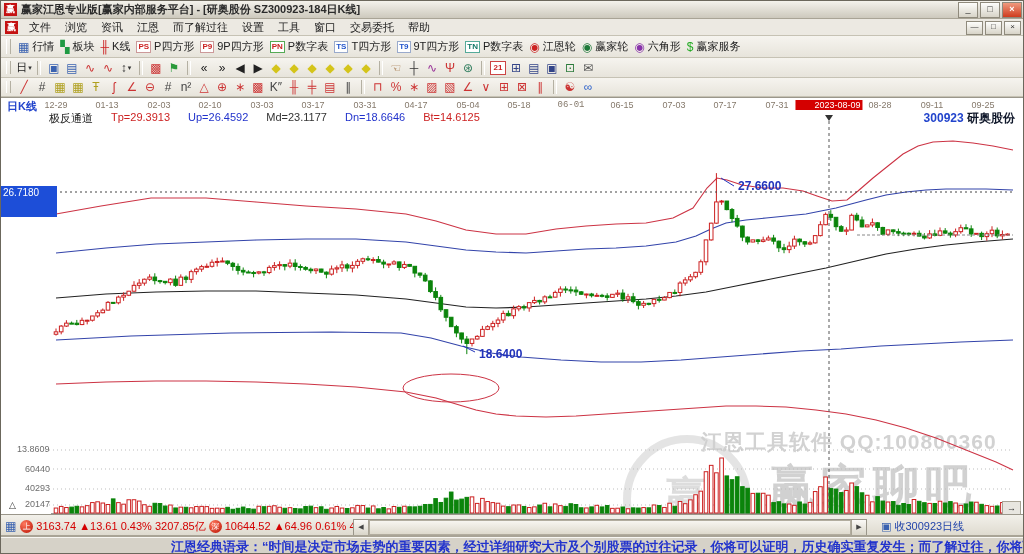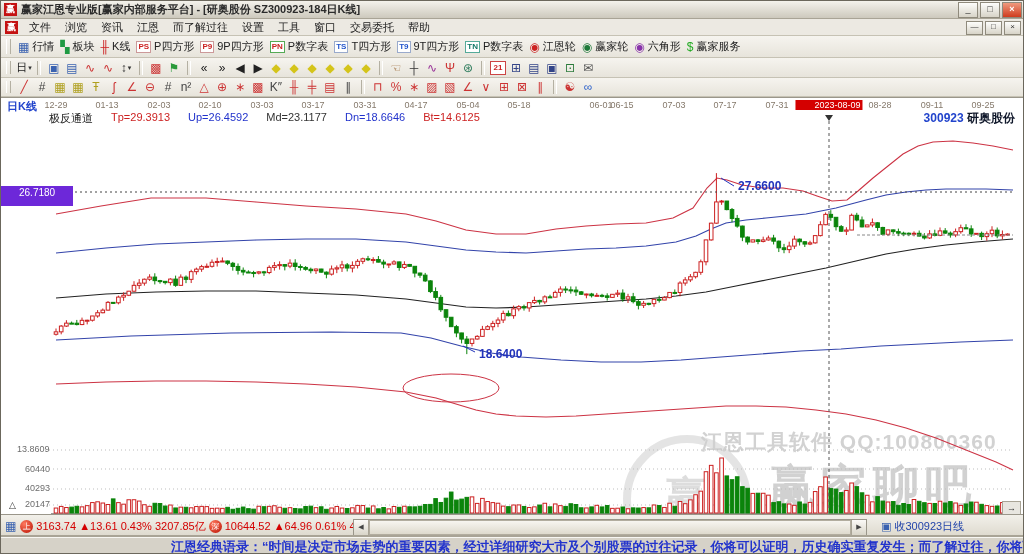--- a/index.html
+++ b/index.html
@@ -40,22 +40,22 @@
   .tsep{width:2px;height:14px;border-left:1px solid #b4b0a2;border-right:1px solid #fff;margin:0 4px;}
   
   .chart{top:96px;height:417px;background:#fff;border-top:1px solid #9a968a;overflow:hidden;}
   .chart .wm{position:absolute;color:#c3c3c3;z-index:1;white-space:nowrap;}
   #chart-svg{position:absolute;left:0;top:0;z-index:2;}
   .dtick{position:absolute;top:2px;transform:translateX(-50%);font-size:9px;color:#85796b;z-index:3;}
   .dtick.dhl{background:#d40000;color:#fff;padding:0 2px;}
   .period-label{position:absolute;top:1px;left:6px;font-size:11px;font-weight:bold;color:#2244cc;z-index:4;}
   .legend{position:absolute;top:13px;left:48px;display:flex;gap:18px;font-size:11px;z-index:3;}
   .stock-label{position:absolute;top:12px;right:10px;font-size:12px;font-weight:bold;z-index:3;}
-  .pricebox{position:absolute;top:88px;left:0;width:54px;height:20px;background:#6d28d9;color:#fff;
-            font-size:10px;line-height:13px;padding-left:18px;z-index:4;}
+  .pricebox{position:absolute;top:88px;left:0;width:54px;height:31px;background:#1d4ed8;color:#fff;
+            font-size:10px;line-height:13px;padding-left:2px;z-index:4;}
   .axlbl{position:absolute;font-size:9px;color:#6d6d6d;z-index:3;}
   .chart-arrow{position:absolute;top:403px;left:1001px;width:17px;height:13px;border:1px solid #a9a496;
                background:#e8e6e0;font-size:9px;line-height:12px;text-align:center;color:#333;z-index:4;}
   
   .statusbar{top:513px;height:23px;background:linear-gradient(#f2f0ea,#ddd9cd);border-top:1px solid #9a968a;
              font-size:11px;display:flex;align-items:center;padding:0 4px;position:absolute;}
   .coin{width:13px;height:13px;border-radius:50%;background:radial-gradient(circle at 35% 30%,#ff7a60,#b80f00);
         color:#fff;font-size:8px;display:inline-flex;align-items:center;justify-content:center;margin:0 3px;}
   .red{color:#d40000;}
   .sb-grid{color:#3a62b0;font-size:12px;margin-right:1px;}
@@ -250,21 +250,21 @@
       <span class="dtick" style="left: 55px;">12-29</span>
       <span class="dtick" style="left: 106px;">01-13</span>
       <span class="dtick" style="left: 158px;">02-03</span>
       <span class="dtick" style="left: 209px;">02-10</span>
       <span class="dtick" style="left: 261px;">03-03</span>
       <span class="dtick" style="left: 312px;">03-17</span>
       <span class="dtick" style="left: 364px;">03-31</span>
       <span class="dtick" style="left: 415px;">04-17</span>
       <span class="dtick" style="left: 467px;">05-04</span>
       <span class="dtick" style="left: 518px;">05-18</span>
-      <span class="dtick" style="left: 600px;">06-01</span>
+      <span class="dtick" style="left: 570px; font-family: Liberation Mono, monospace;">06-01</span>
       <span class="dtick" style="left: 621px;">06-15</span>
       <span class="dtick" style="left: 673px;">07-03</span>
       <span class="dtick" style="left: 724px;">07-17</span>
       <span class="dtick" style="left: 776px;">07-31</span>
       <span class="dtick dhl" style="left: 828px; padding-left: 19px;">2023-08-09</span>
       <span class="dtick" style="left: 879px;">08-28</span>
       <span class="dtick" style="left: 931px;">09-11</span>
       <span class="dtick" style="left: 982px;">09-25</span>
     </div>
   <div class="legend">

